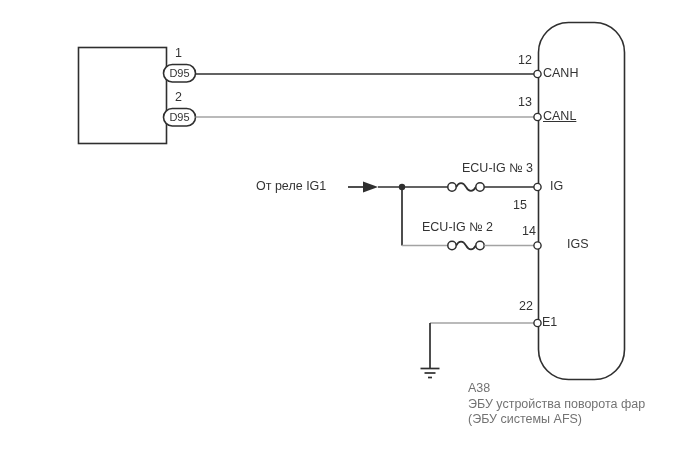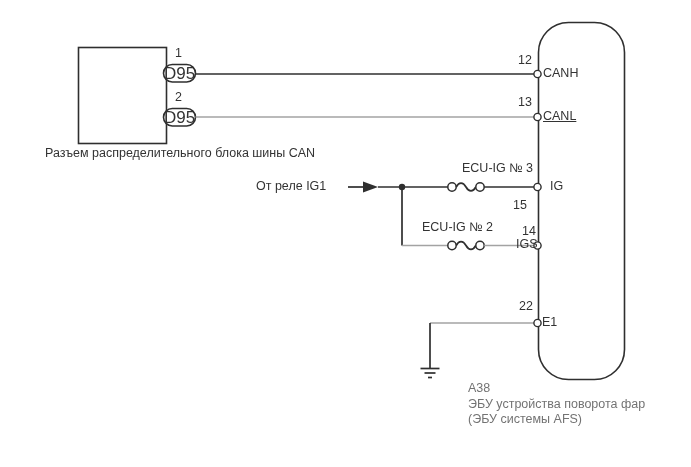--- a/index.html
+++ b/index.html
@@ -30,21 +30,21 @@
   }
   .pin-num {
     width: 22px;
     text-align: right;
   }
   .oval-text {
     position: absolute;
     display: flex;
     align-items: center;
     justify-content: center;
-    font-size: 17px;
+    font-size: 11px;
     line-height: 11px;
     color: #333333;
   }
   .ecu-caption {
     position: absolute;
     left: 468px;
     top: 381px;
     font-size: 12.5px;
     line-height: 15.5px;
     color: #737373;
@@ -110,37 +110,36 @@
     <circle class="pinc" cx="537.5" cy="245.5" r="3.6"></circle>
     <circle class="pinc" cx="537.5" cy="323" r="3.6"></circle>
   </svg>
 
   <div class="lbl" style="left:175px; top:47px;">1</div>
   <div class="oval-text" style="left:163.5px; top:64.5px; width:32px; height:17.5px;">D95</div>
 
   <div class="lbl" style="left:175px; top:91px;">2</div>
   <div class="oval-text" style="left:163.5px; top:108.5px; width:32px; height:17.5px;">D95</div>
 
-  <div class="lbl" style="left:45px; top:147px;">Разъем распределительного блока шины CAN</div>
 
   <div class="lbl" style="left:256px; top:180px;">От реле IG1</div>
 
   <div class="lbl" style="left:422px; top:162px;margin-left:40px;">ECU-IG № 3</div>
   <div class="lbl" style="left:422px; top:221px;">ECU-IG № 2</div>
 
   <div class="lbl pin-num" style="left:510px; top:54px;">12</div>
   <div class="lbl pin-num" style="left:510px; top:96px;">13</div>
   <div class="lbl pin-num" style="left:505px; top:167px;margin-top:32px;">15</div>
   <div class="lbl pin-num" style="left:514px; top:225px;">14</div>
   <div class="lbl pin-num" style="left:511px; top:300px;">22</div>
 
   <div class="lbl" style="left:543px; top:67px;">CANH</div>
   <div class="lbl" style="left:543px; top:110px;text-decoration:underline;">CANL</div>
   <div class="lbl" style="left:541px; top:180px;margin-left:9px;">IG</div>
-  <div class="lbl" style="left:516px; top:238px;">IGS</div>
+  <div class="lbl" style="left:567px; top:238px;">IGS</div>
   <div class="lbl" style="left:542px; top:316px;">E1</div>
 
   <div class="ecu-caption">
     <div>A38</div>
     <div>ЭБУ устройства поворота фар</div>
     <div>(ЭБУ системы AFS)</div>
   </div>
 
 </div>
 

